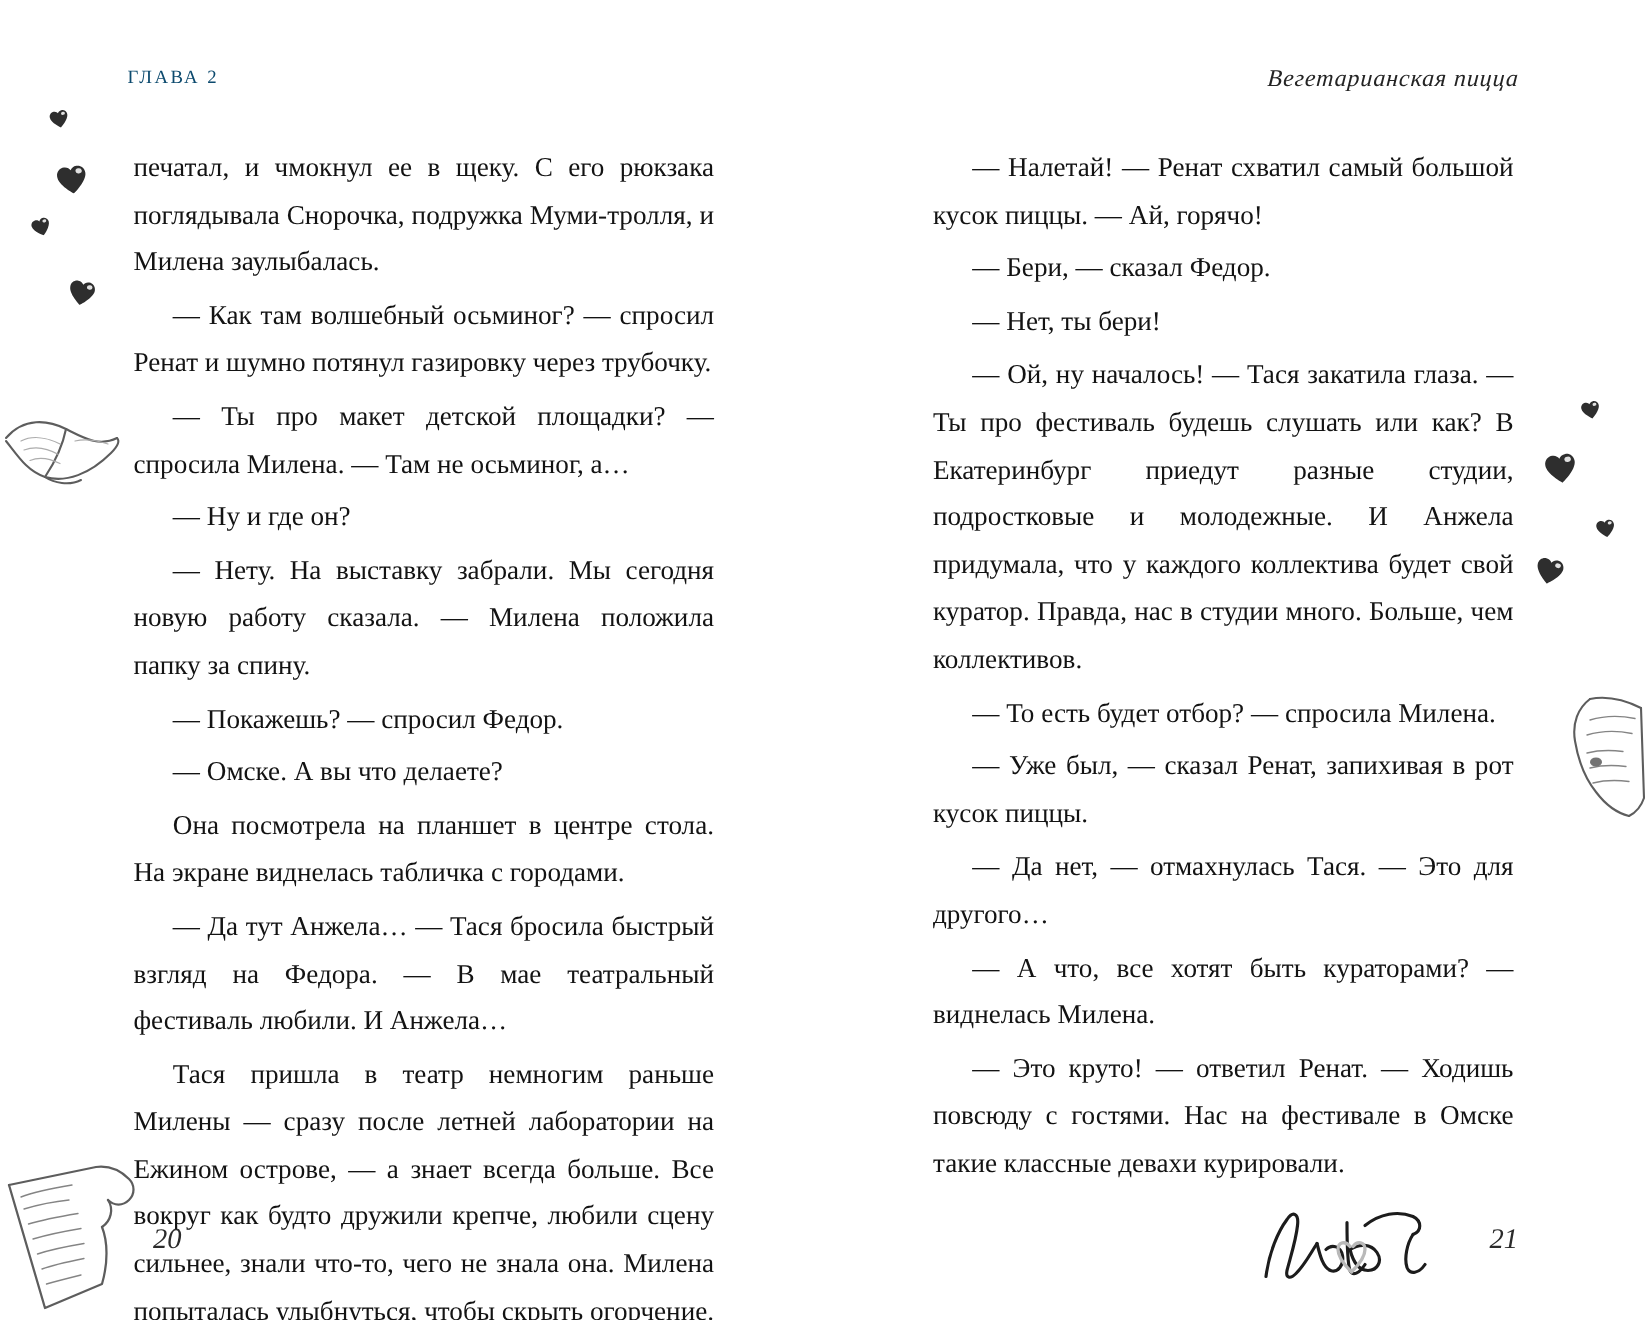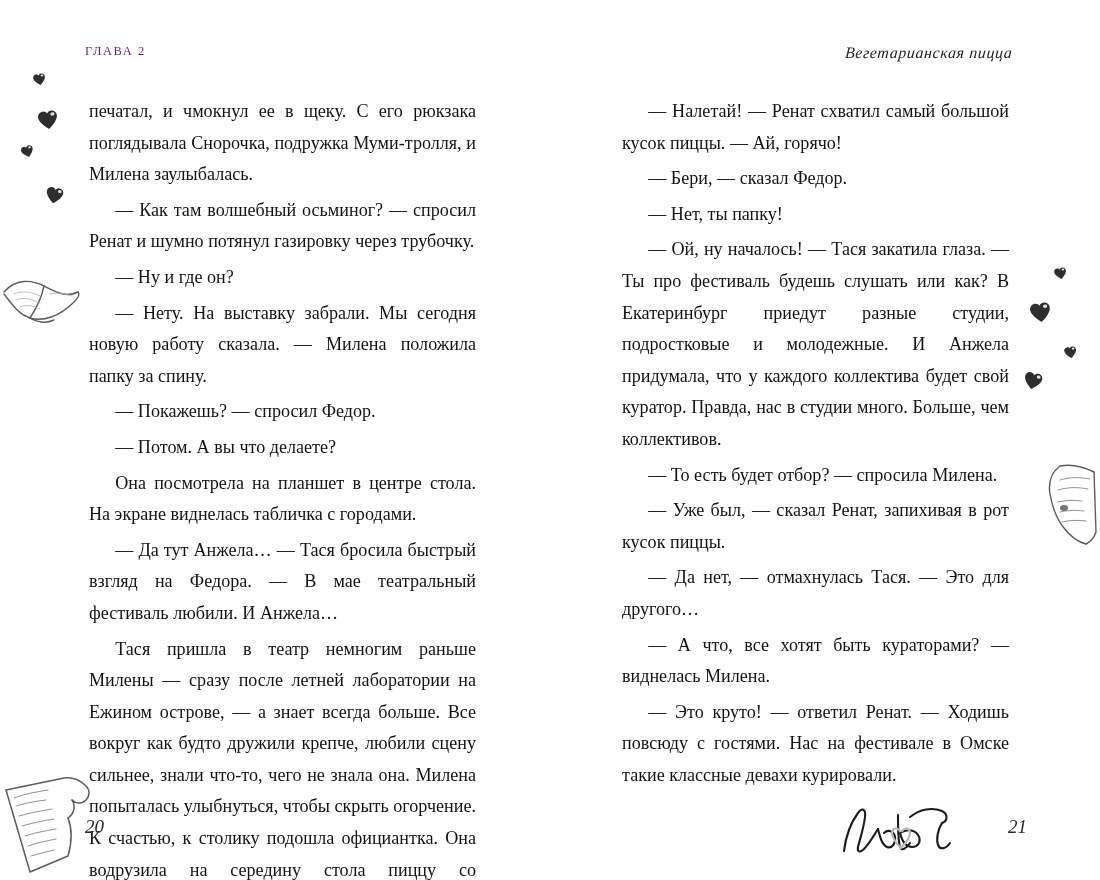--- a/index.html
+++ b/index.html
@@ -22,21 +22,21 @@
     inset: 0;
     width: 1100px;
     height: 880px;
   }
 
   
   .running-head {
     position: absolute;
     top: 44px;
     font-size: 13.5px;
-    color: #701a75;
+    color: #0c4a6e;
     white-space: nowrap;
   }
   .running-head.left {
     left: 85px;
     letter-spacing: 1.6px;
     font-variant: small-caps;
     text-transform: uppercase;
     font-size: 12.5px;
   }
   .running-head.right {
@@ -71,22 +71,22 @@
   .column p.noindent { text-indent: 0; }
 
   
   .folio {
     position: absolute;
     bottom: 42px;
     font-style: italic;
     font-size: 19px;
     color: #2b2b2b;
   }
-  .folio.left  { left: 85px; }
-  .folio.right { right: 73px; }
+  .folio.left  { left: 102px; }
+  .folio.right { right: 88px; }
 
   
   .heart {
     position: absolute;
     display: block;
     transform-origin: 50% 50%;
   }
   .heart svg { display: block; }
 
   
@@ -105,37 +105,38 @@
 </head>
 <body>
 
 <div class="spread">
 
   <div class="running-head left">ГЛАВА 2</div>
 
   <div class="column left">
     <p class="noindent">печатал, и чмокнул ее в щеку. С его рюкзака погля­дывала Снорочка, подружка Муми-тролля, и Милена заулыбалась.</p>
     <p>— Как там волшебный осьминог? — спросил Ренат и шумно потянул газировку через трубочку.</p>
+    <p>— Ты про макет детской площадки? — спросила Милена. — Там не осьминог, а…</p>
     <p>— Ну и где он?</p>
     <p>— Нету. На выставку забрали. Мы сегодня новую работу сказала. — Милена положила папку за спину.</p>
     <p>— Покажешь? — спросил Федор.</p>
-    <p>— Потом. А вы что делаете?</p>
+    <p>— Омске. А вы что делаете?</p>
     <p>Она посмотрела на планшет в центре стола. На экране виднелась табличка с городами.</p>
     <p>— Да тут Анжела… — Тася бросила быстрый взгляд на Федора. — В мае театральный фестиваль любили. И Анжела…</p>
     <p>Тася пришла в театр немногим раньше Милены — сразу после летней лаборатории на Ежином острове, — а знает всегда больше. Все вокруг как будто дружили крепче, любили сцену сильнее, знали что-то, чего не знала она. Милена попыталась улыбнуться, чтобы скрыть огорчение. К счастью, к столику подошла официантка. Она водрузила на середину стола пиццу со скворчащим сыром. Федор едва успел убрать планшет на диван.</p>
   </div>
 
   <div class="folio left">20</div>
 
   <div class="running-head right">Вегетарианская пицца</div>
 
   <div class="column right">
     <p>— Налетай! — Ренат схватил самый большой кусок пиццы. — Ай, горячо!</p>
     <p>— Бери, — сказал Федор.</p>
-    <p>— Нет, ты папку!</p>
+    <p>— Нет, ты бери!</p>
     <p>— Ой, ну началось! — Тася закатила глаза. — Ты про фестиваль будешь слушать или как? В Екатеринбург приедут разные студии, подростковые и молодежные. И Анжела придумала, что у каждого коллектива будет свой куратор. Правда, нас в студии много. Больше, чем коллективов.</p>
     <p>— То есть будет отбор? — спросила Милена.</p>
     <p>— Уже был, — сказал Ренат, запихивая в рот кусок пиццы.</p>
     <p>— Да нет, — отмахнулась Тася. — Это для другого…</p>
     <p>— А что, все хотят быть кураторами? — виднелась Милена.</p>
     <p>— Это круто! — ответил Ренат. — Ходишь повсюду с гостями. Нас на фестивале в Омске такие классные девахи курировали.</p>
   </div>
 
   <div class="folio right">21</div>
 

